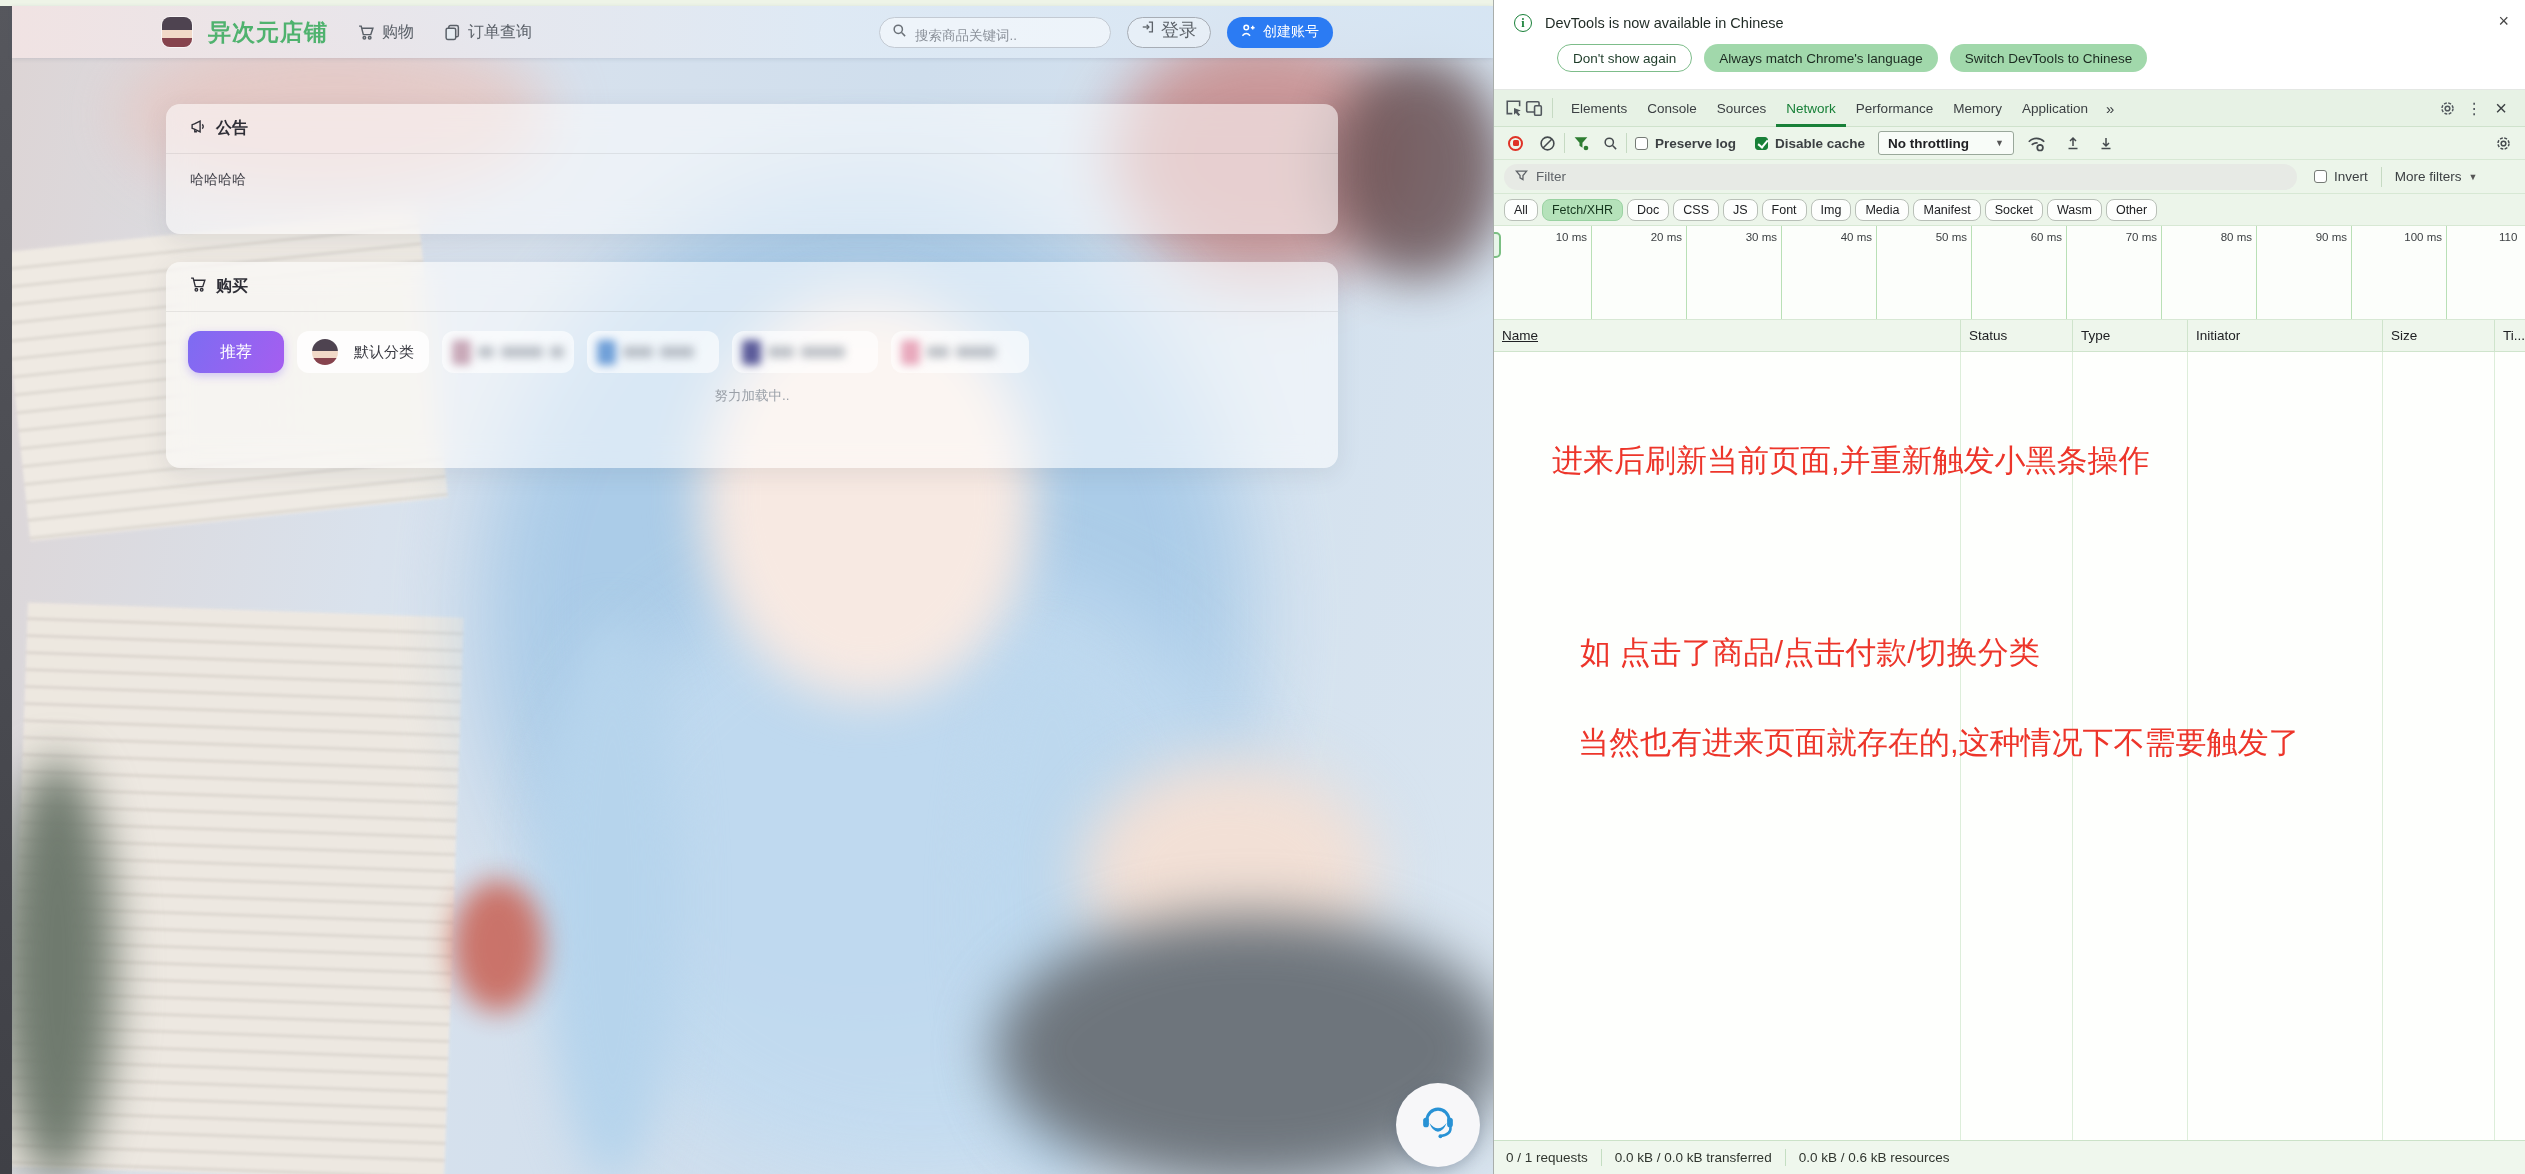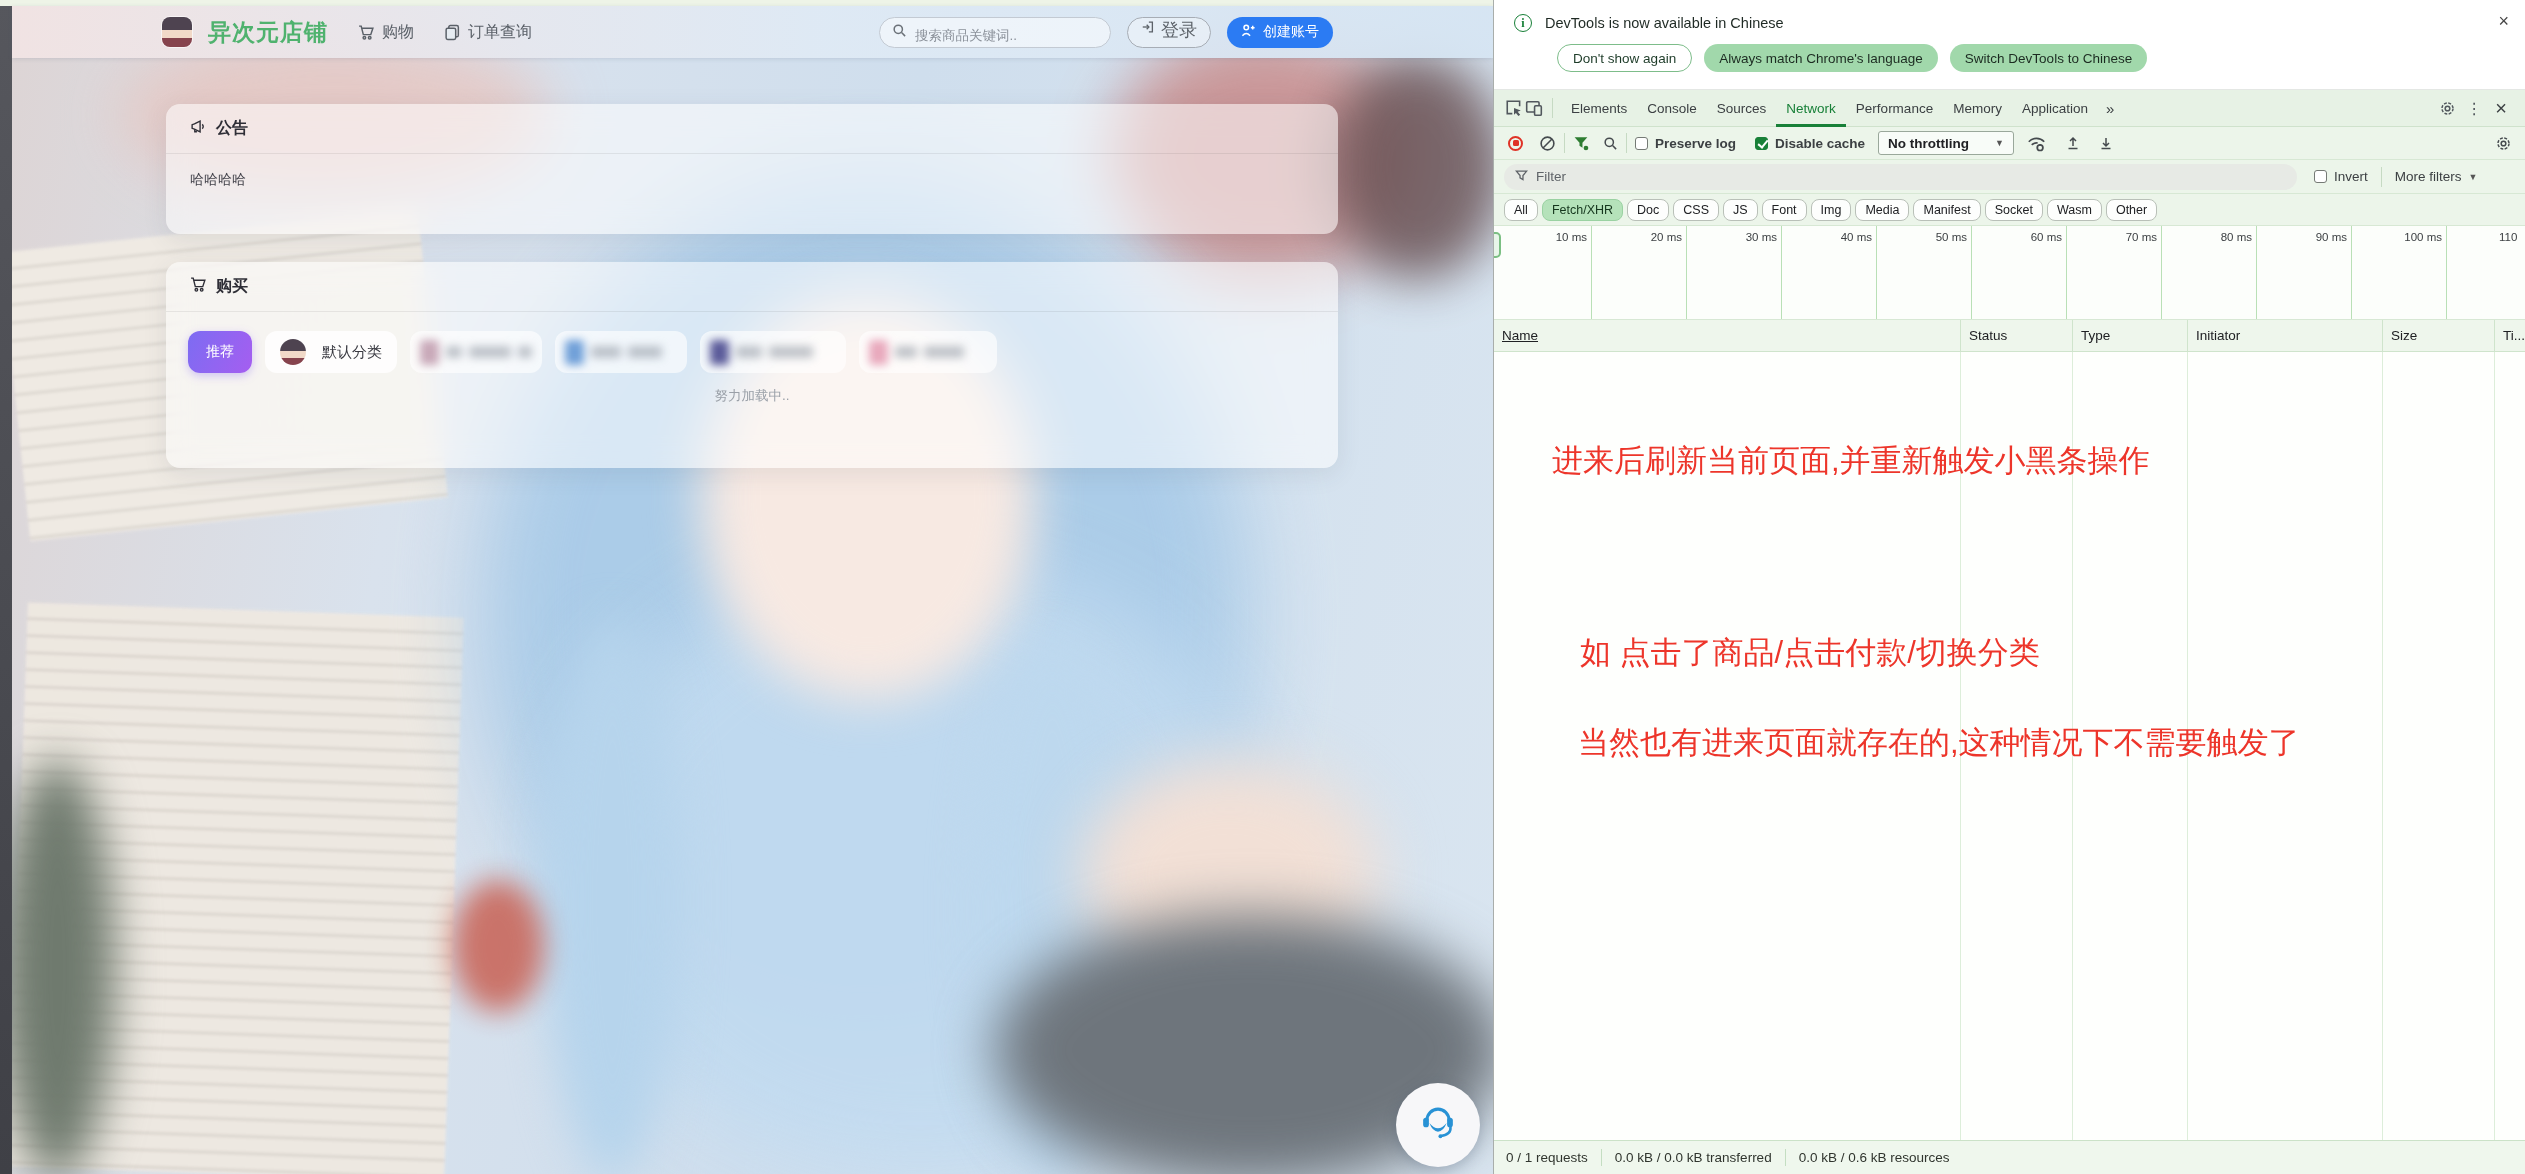--- a/index.html
+++ b/index.html
@@ -56,21 +56,21 @@
     background:rgba(255,255,255,.55); backdrop-filter:blur(14px);
     box-shadow:0 6px 24px rgba(60,70,90,.10); }
   .card-announce { top:104px; height:130px; }
   .card-buy { top:262px; height:206px; }
   .card-head { height:50px; display:flex; align-items:center; gap:9px; padding:0 24px;
     font-size:16px; font-weight:600; color:#2e2e36; border-bottom:1px solid rgba(0,0,0,.07); }
   .card-body { padding:17px 24px; font-size:14px; color:#45454d; }
 
   .chip-row { display:flex; align-items:center; gap:13px; padding:19px 22px 0 22px; }
   .chip { height:42px; border-radius:12px; display:flex; align-items:center; }
-  .chip-rec { padding:0 18px; color:#fff; font-size:14px;
+  .chip-rec { padding:0 32px; color:#fff; font-size:16px;
     background:linear-gradient(115deg,#7d6cf2,#a55ef0); box-shadow:0 3px 10px rgba(130,100,240,.35); cursor:pointer; }
   .chip-default { padding:0 15px; gap:16px; background:rgba(255,255,255,.82); font-size:15px; color:#3a3a42; cursor:pointer; }
   .chip-avatar { width:26px; height:26px; border-radius:50%; flex:none;
     background:linear-gradient(180deg,#4e4350 0 45%, #f1d9c8 45% 72%, #86434d 72%); }
   .chip-blur { width:132px; padding:0 10px; gap:8px; background:rgba(255,255,255,.62); cursor:pointer; }
   .chip-blur .inner { display:flex; align-items:center; gap:7px; filter:blur(4.5px); }
   .chip-blur .av { width:19px; height:25px; border-radius:4px; flex:none; }
   .chip-blur .tx { height:12px; border-radius:2px; background:#8e95a0; opacity:.55; }
   .loading-text { text-align:center; margin-top:14px; font-size:13.5px; color:#9aa0a8; }
 

